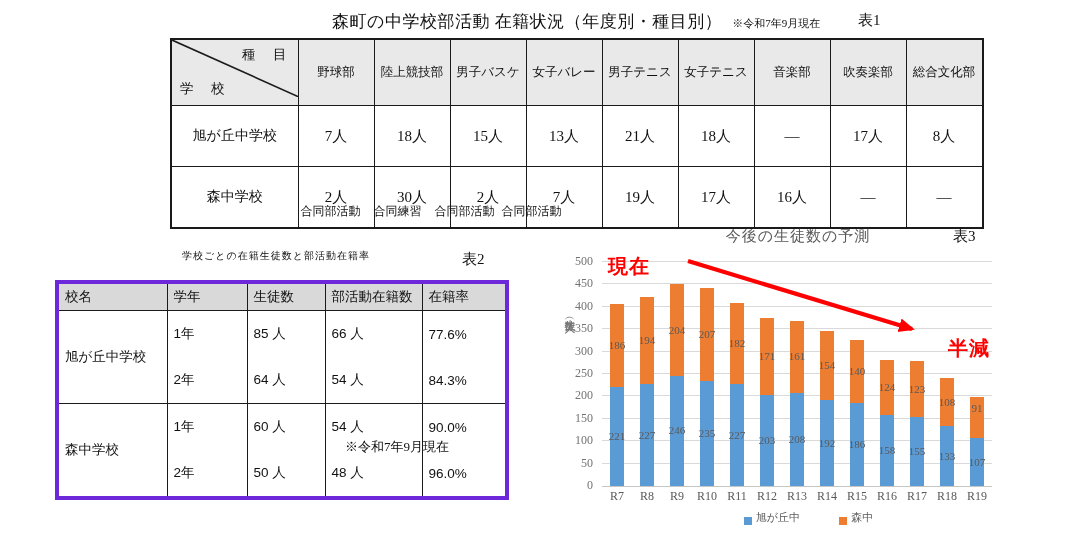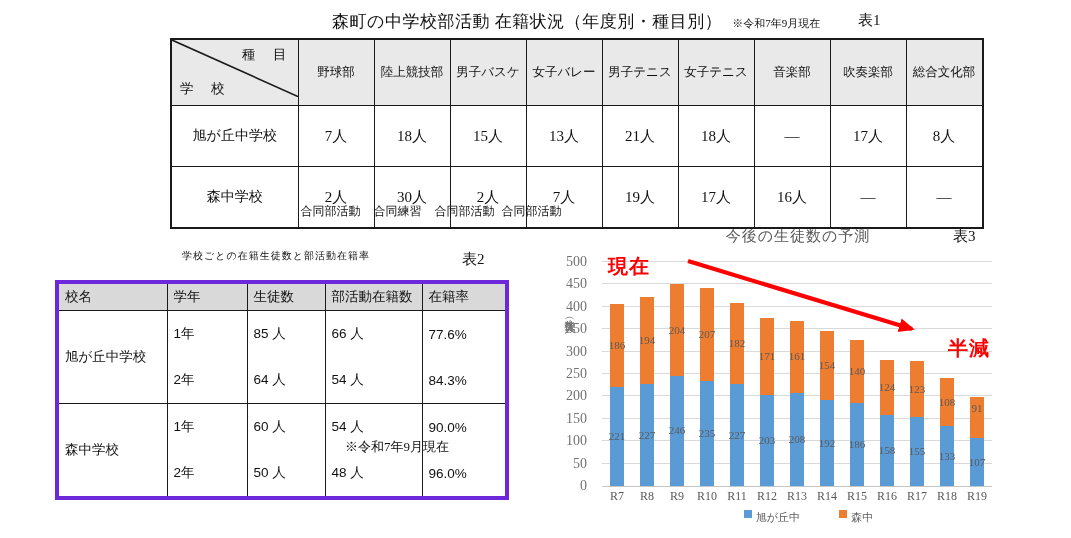--- a/index.html
+++ b/index.html
@@ -39,32 +39,32 @@
   .t2-footnote{position:absolute;left:345px;top:438px;font-size:13px;color:#111;}
 
   
   .chart{position:absolute;left:560px;top:225px;width:511px;height:313px;}
   .c-title{position:absolute;left:45px;top:2px;width:386px;text-align:center;font-size:15px;
            color:#595959;letter-spacing:1px;}
   .c-label{position:absolute;left:393px;top:2px;font-size:15px;color:#111;}
   .c-ylabel{position:absolute;left:2px;top:85px;height:170px;writing-mode:vertical-rl;
             font-size:11px;color:#737373;letter-spacing:1px;}
   .c-yticks{position:absolute;left:12px;top:37px;width:28px;height:224px;}
-  .c-yticks span{position:absolute;right:13px;font-size:14px;color:#737373;line-height:13px;}
+  .c-yticks span{position:absolute;right:7px;font-size:12px;color:#737373;line-height:13px;}
   .c-plot{position:absolute;left:42px;top:37px;width:390px;height:224px;
           border-bottom:1px solid #c6c6c6;}
   .gridline{position:absolute;left:0;width:100%;height:1px;background:#d9d9d9;}
   .bar-seg{position:absolute;width:14px;}
   .bar-label{position:absolute;width:30px;text-align:center;font-size:11px;color:#595959;
              line-height:13px;}
   .c-xlabels{position:absolute;left:42px;top:264px;width:390px;display:flex;}
   .c-xlabels span{width:30px;text-align:center;font-size:12px;color:#595959;}
   .c-legend{position:absolute;left:42px;top:285px;width:390px;display:flex;justify-content:center;
             gap:16px;font-family:"Liberation Sans",sans-serif;}
-  .legend-item{display:flex;align-items:flex-start;gap:4px;font-size:11px;color:#595959;padding-left:23px;}
+  .legend-item{display:flex;align-items:flex-end;gap:4px;font-size:11px;color:#595959;padding-left:23px;}
   .legend-swatch{width:8px;height:8px;display:inline-block;}
   .c-anno{position:absolute;font-family:"Liberation Sans",sans-serif;font-weight:bold;
           font-size:20px;letter-spacing:1px;}
   .c-genzai{left:48px;top:28px;}
   .c-hangen{left:388px;top:110px;}
   .c-arrow{position:absolute;left:0;top:0;pointer-events:none;}
 </style>
 </head>
 <body>
 

